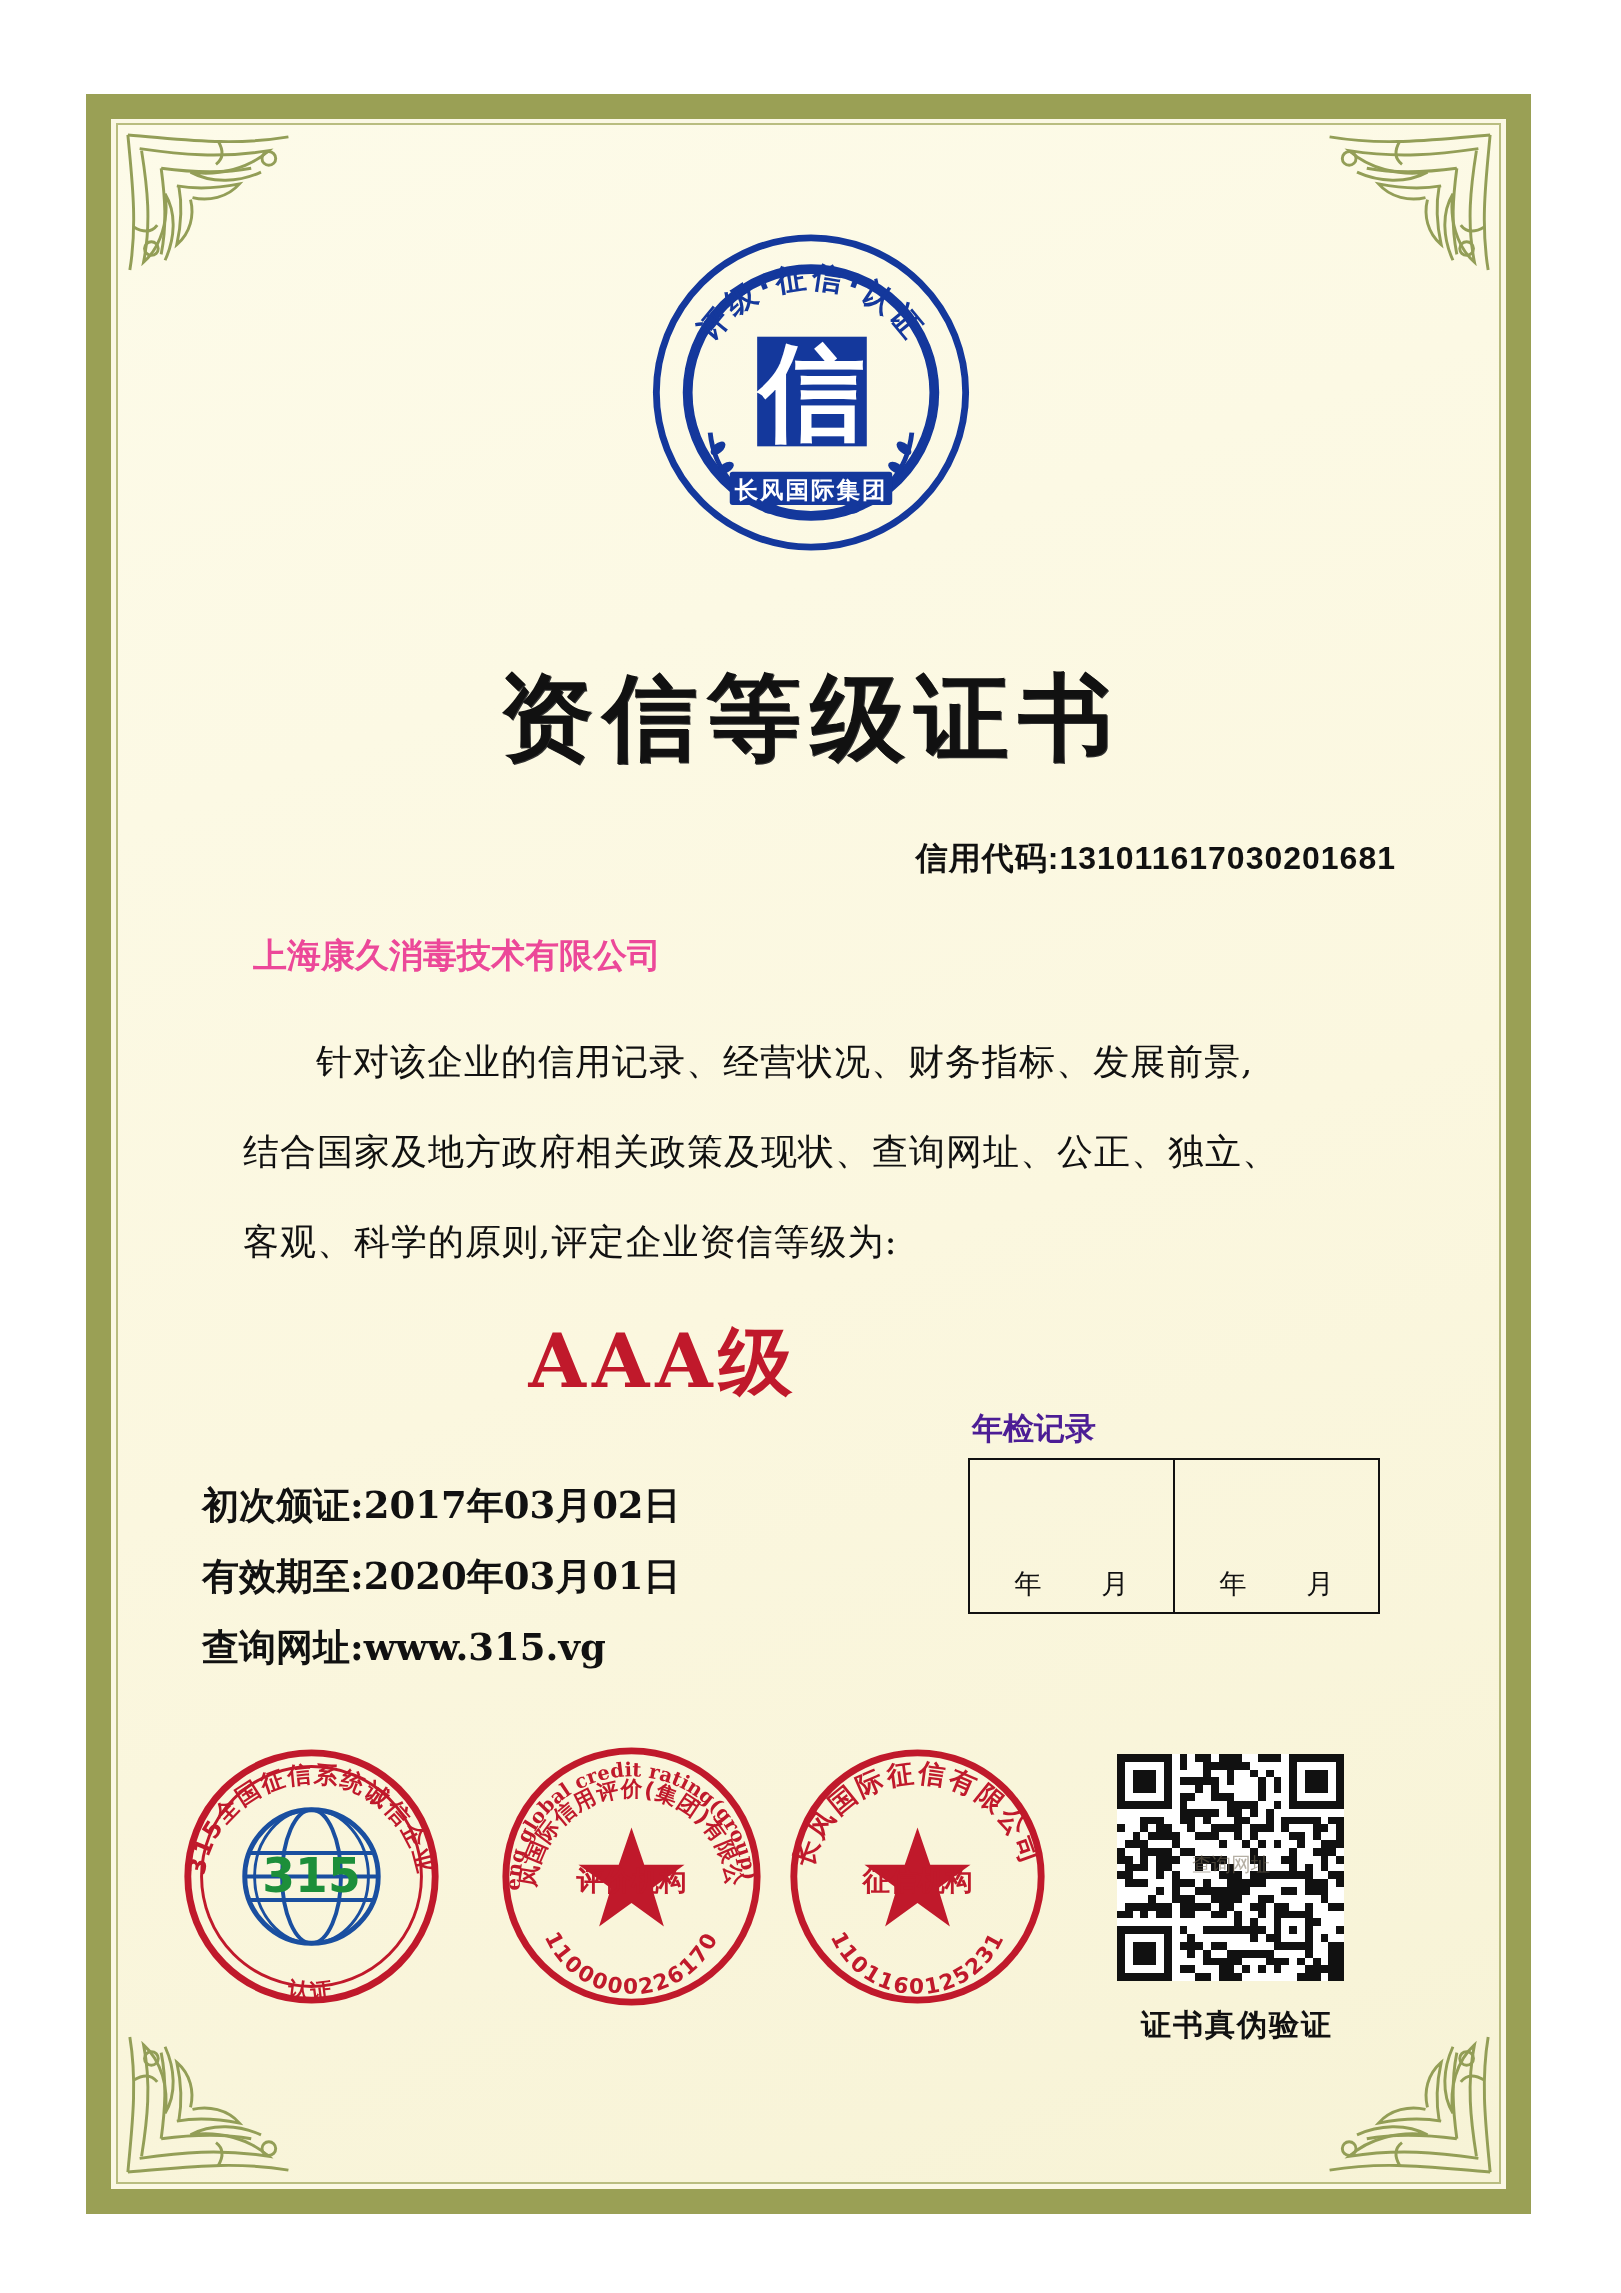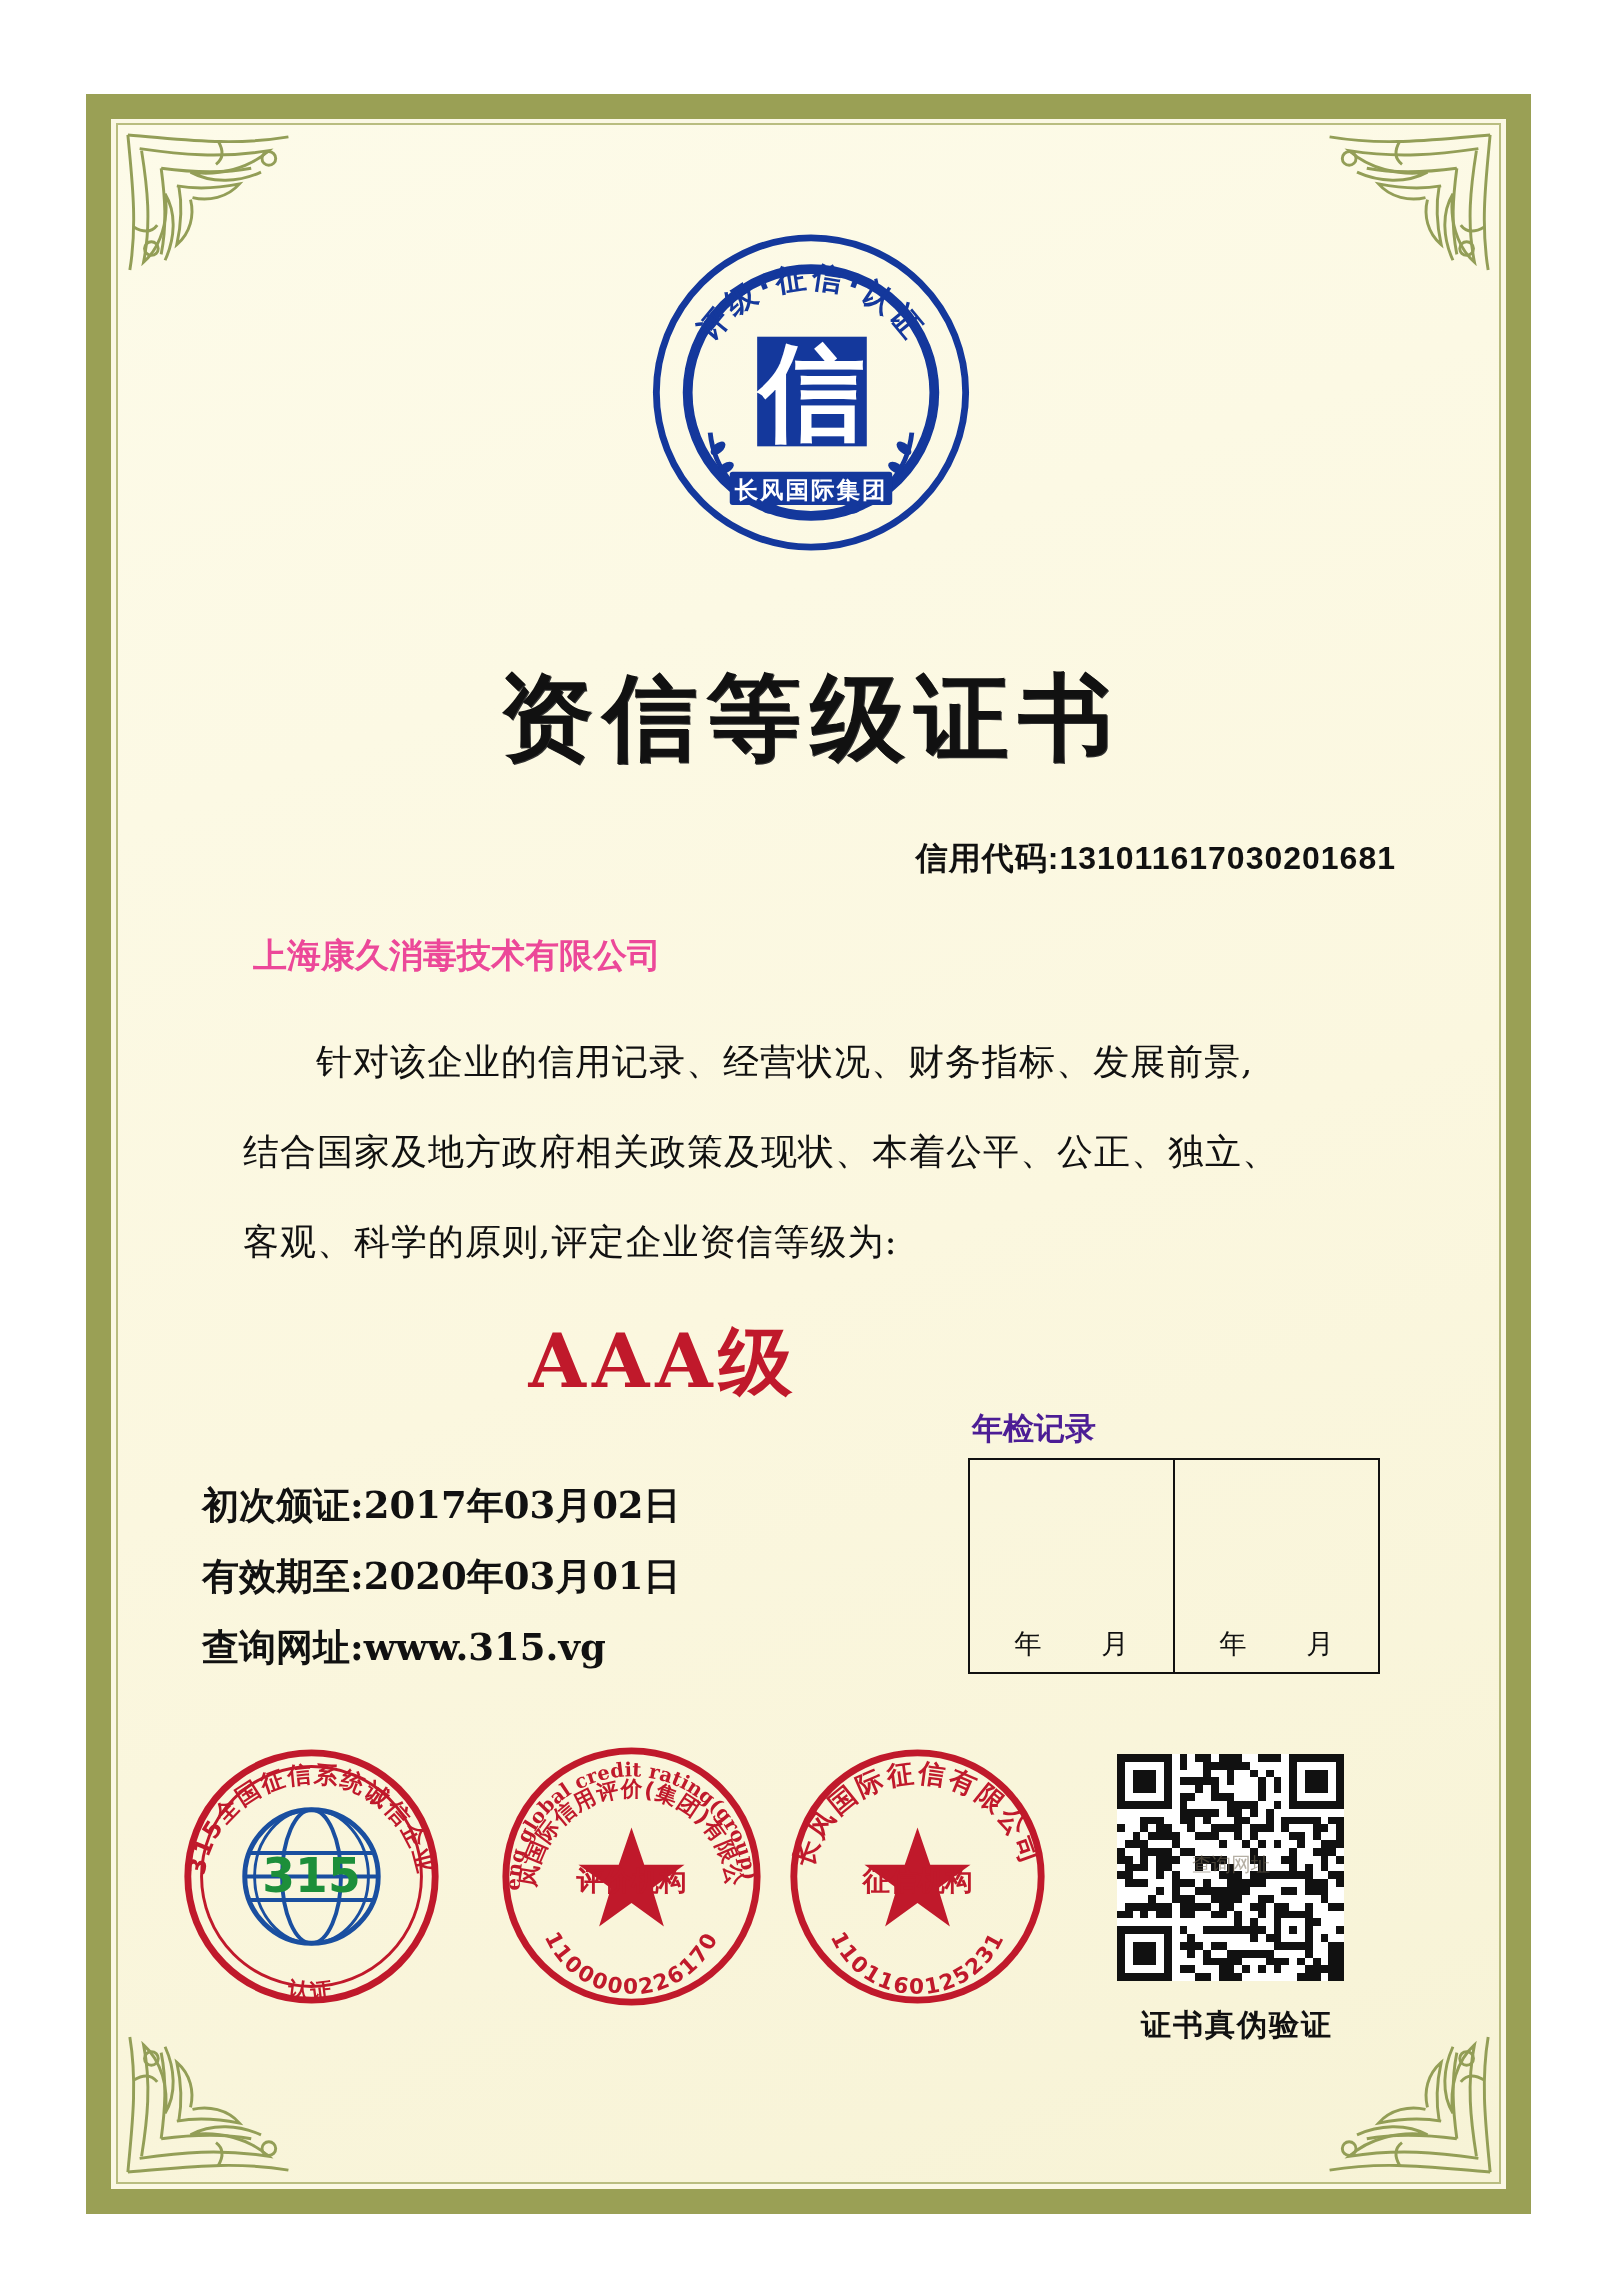--- a/index.html
+++ b/index.html
@@ -121,21 +121,21 @@
   }
   .inspect-label{
     font-family:"DejaVu Sans", sans-serif;
     font-weight:bold;
     font-size:31px;
     color:#4c1d95;
     margin-bottom:7.8px;
     padding-left:3.9px;
   }
   .inspect-table{
-    width:412px;height:216px;
+    width:412px;height:156px;
     border:2.9px solid #111;
     display:flex;
     box-sizing:border-box;
   }
   .inspect-cell{
     flex:1;
     position:relative;
     box-sizing:border-box;
   }
   .inspect-cell + .inspect-cell{border-left:2.9px solid #111;}
@@ -305,21 +305,21 @@
   </div>
 
   <div class="title">资信等级证书</div>
 
   <div class="credit-code">信用代码:131011617030201681</div>
 
   <div class="company">上海康久消毒技术有限公司</div>
 
   <div class="body-text">
     <p class="indent">针对该企业的信用记录、经营状况、财务指标、发展前景,</p>
-    <p>结合国家及地方政府相关政策及现状、本着公平、公正、独立、</p>
+    <p>结合国家及地方政府相关政策及现状、查询网址、公正、独立、</p>
     <p>客观、科学的原则,评定企业资信等级为:</p>
   </div>
 
   <div class="grade">AAA级</div>
 
   <div class="dates">
     <div>初次颁证:2017年03月02日</div>
     <div>有效期至:2020年03月01日</div>
     <div>查询网址:www.315.vg</div>
   </div>

